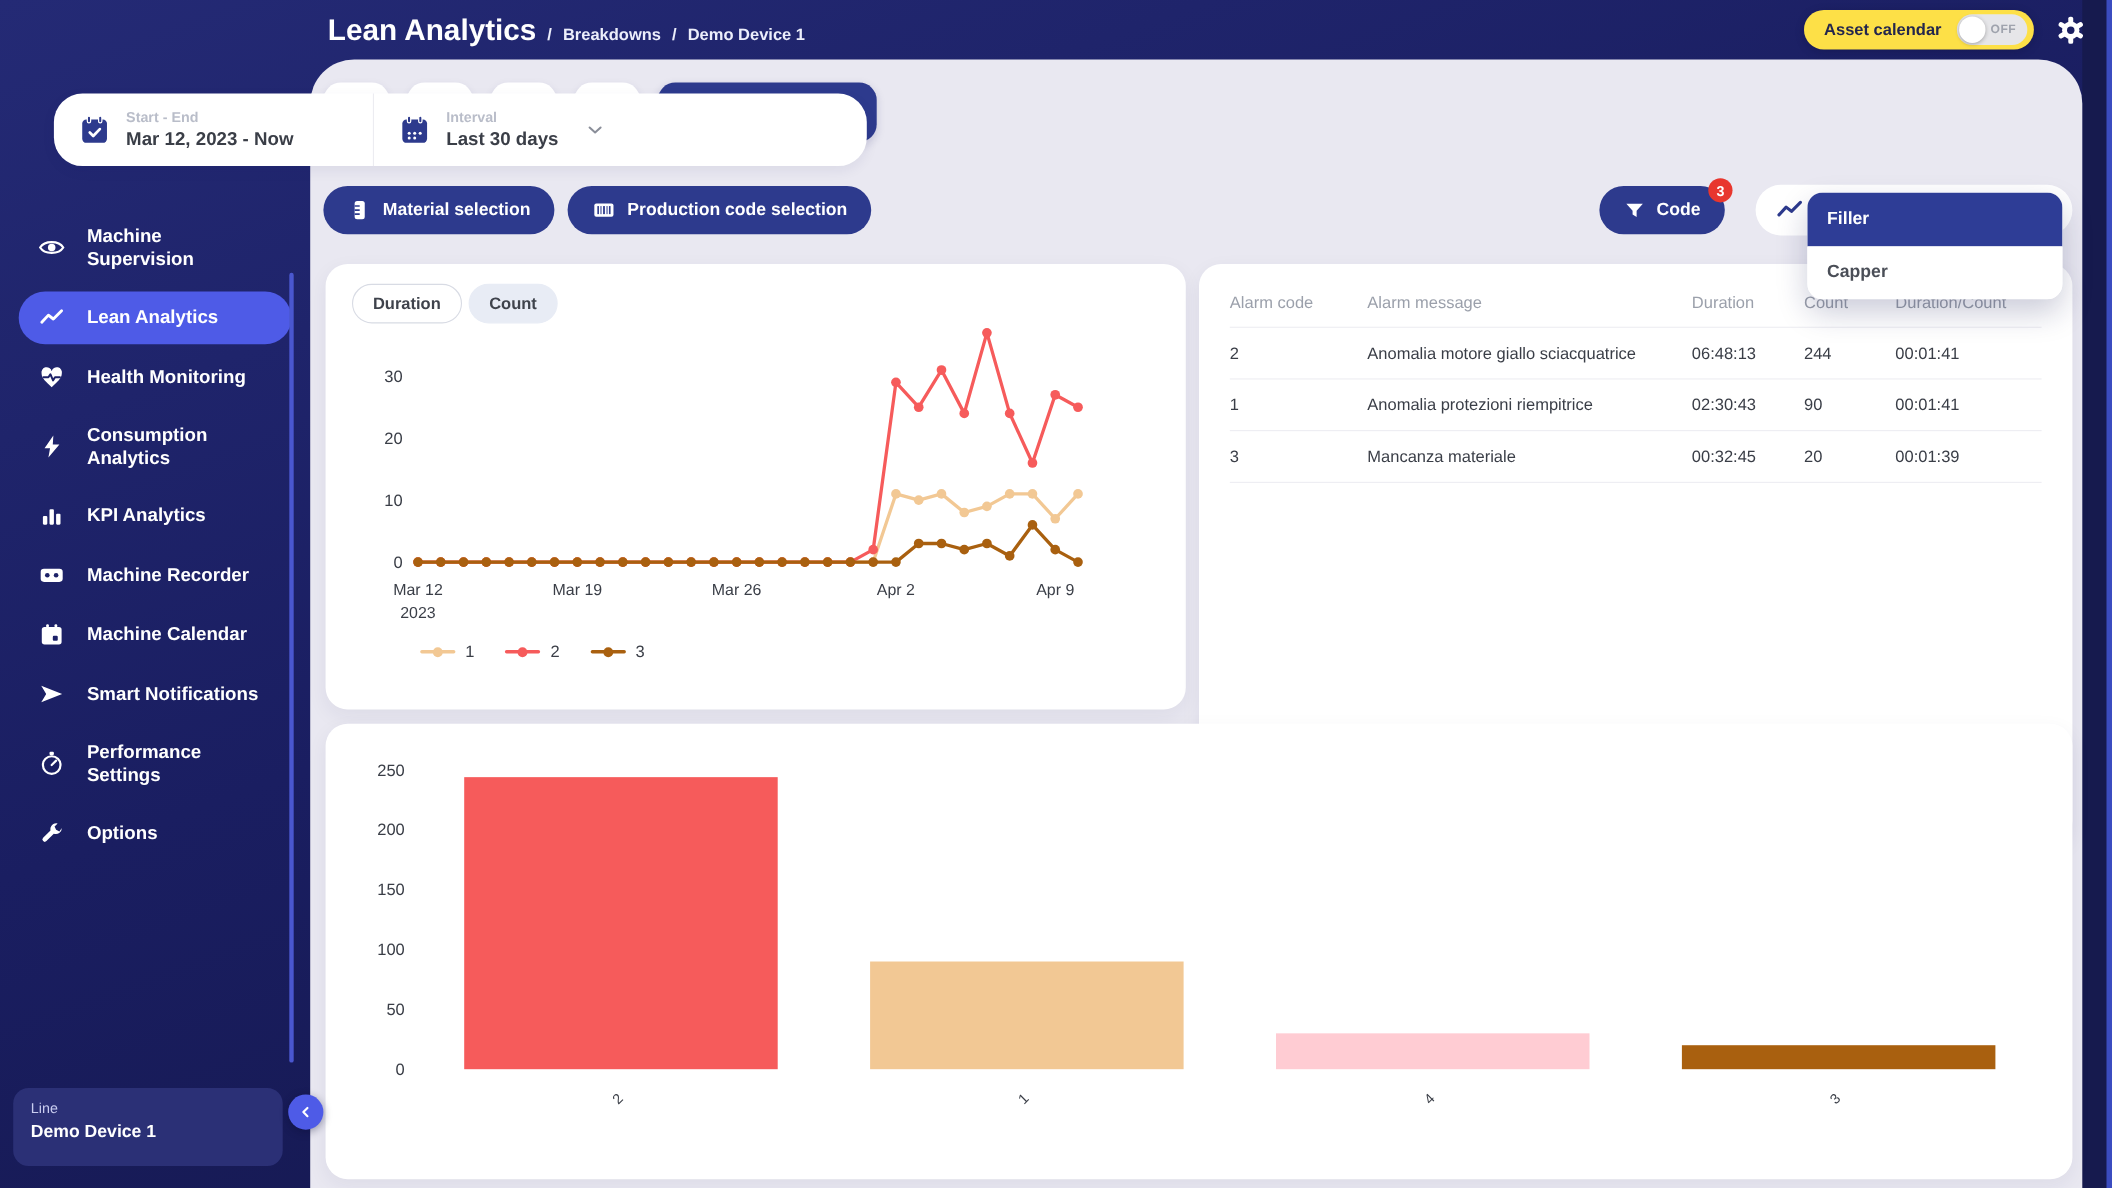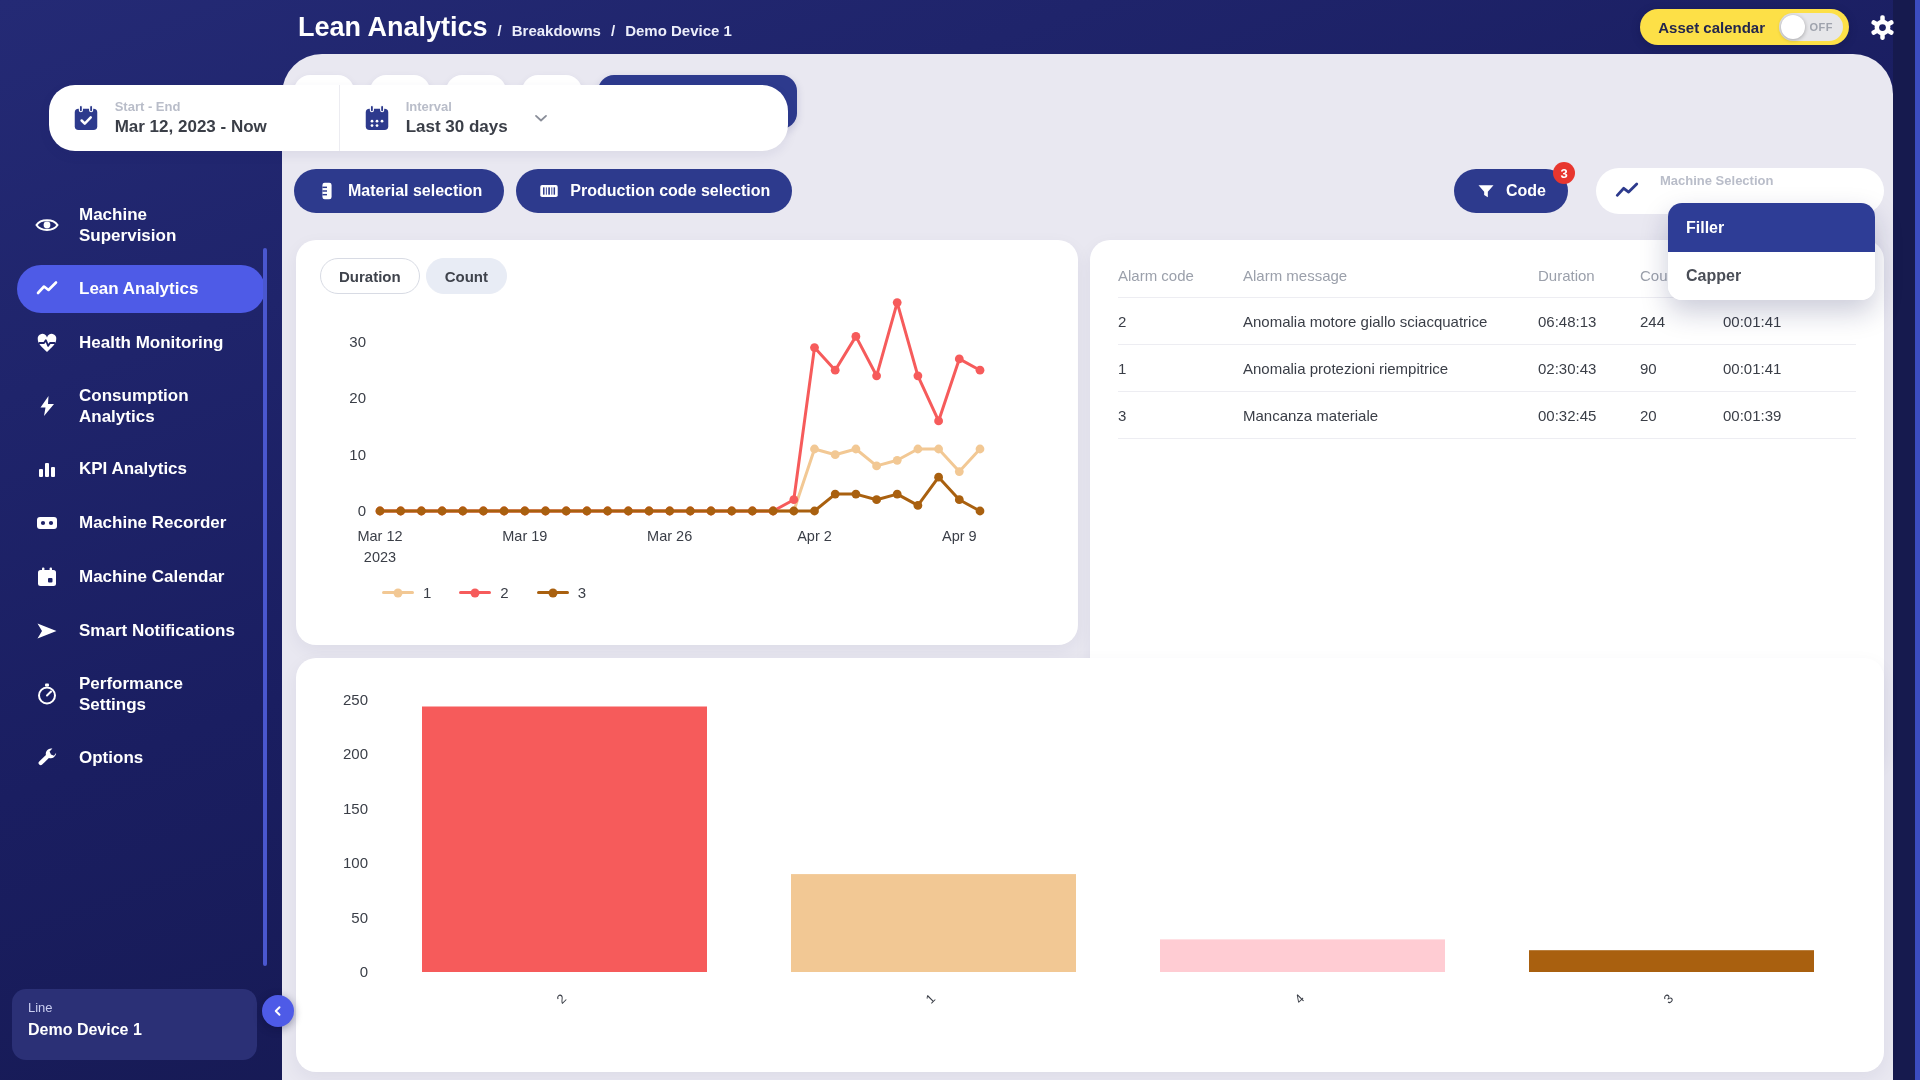--- a/index.html
+++ b/index.html
@@ -74,22 +74,22 @@
   .filter-row { position:absolute; left:12px; top:114px; right:9px; height:46px; display:flex; gap:12px; align-items:center; }
   .pill-btn { height:44px; border-radius:22px; background:#2d3a8d; color:#fff; display:flex; align-items:center;
     gap:10px; padding:0 22px; font-size:16px; font-weight:700; cursor:pointer; }
   .spacer { flex:1; }
   .code-btn { position:relative; margin-right:16px; }
   .badge { position:absolute; top:-7px; right:-7px; width:22px; height:22px; border-radius:50%; background:#e8362e;
     color:#fff; font-size:13px; font-weight:700; display:flex; align-items:center; justify-content:center; }
   .machine-pill { position:relative; width:288px; height:46px; background:#fff; border-radius:23px;
     display:flex; align-items:center; padding-left:18px; cursor:pointer; }
   .machine-label { position:absolute; left:64px; top:5px; font-size:13px; font-weight:600; color:#b9bdc9; }
-  .dropdown { position:absolute; right:18px; top:121px; width:207px; border-radius:14px; overflow:hidden;
-    background:#fff; box-shadow:0 12px 28px rgba(20,24,80,.22); z-index:20;margin-top:28px; }
+  .dropdown { position:absolute; right:18px; top:121px; width:232px; border-radius:14px; overflow:hidden;
+    background:#fff; box-shadow:0 12px 28px rgba(20,24,80,.22); z-index:20; }
   .dd-opt { display:flex; align-items:center; padding-left:18px; font-size:16px; font-weight:600; height:48px;
     color:#4a4e57; background:#fff; cursor:pointer; }
   .dd-opt.selected { background:#2e3d96; color:#fff; height:49px; }
 
   
   .card { position:absolute; background:#fff; border-radius:20px; box-shadow:0 6px 18px rgba(30,34,90,.06); }
   .line-card { left:14px; top:186px; width:782px; height:405px; padding:18px 24px; }
   .table-card { left:808px; top:186px; width:794px; height:526px; padding:14px 28px; }
   .bar-card { left:14px; top:604px; width:1588px; height:414px; padding:16px 24px; }
 

